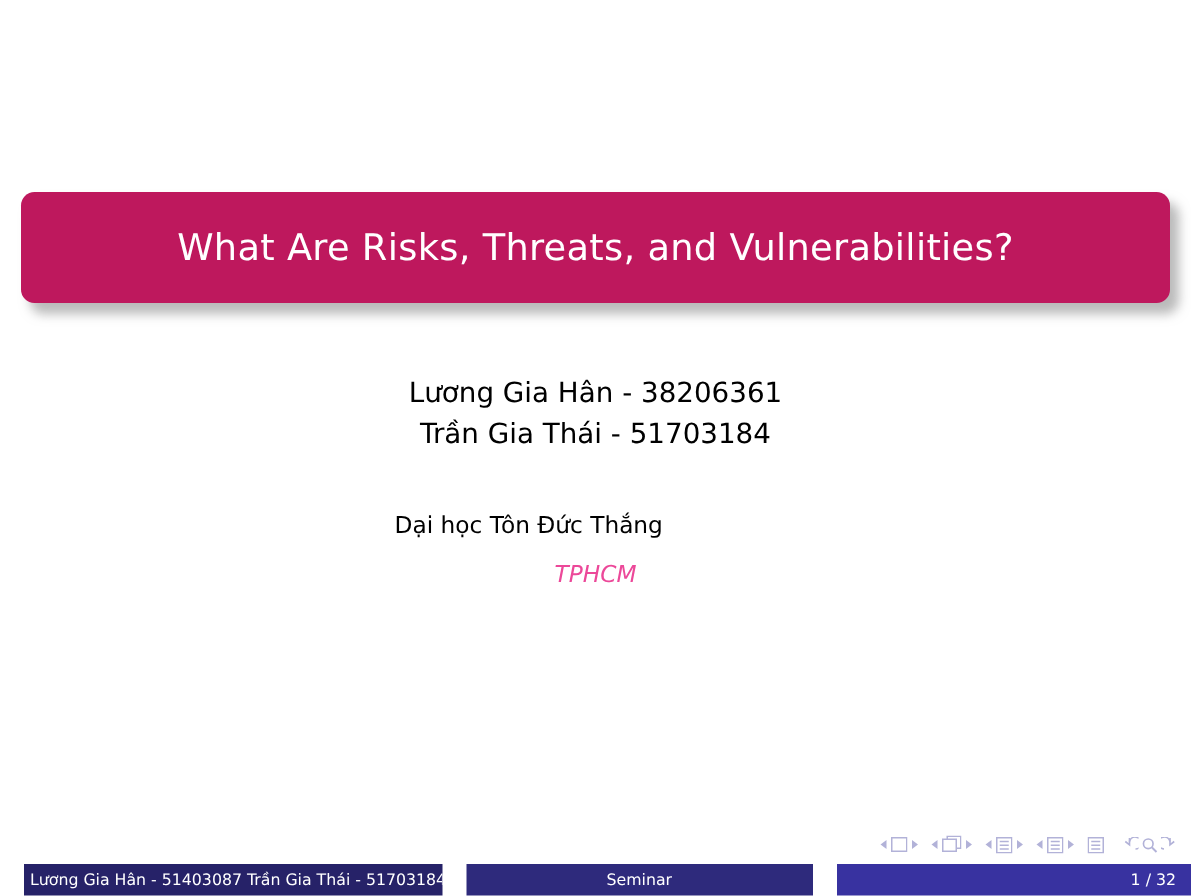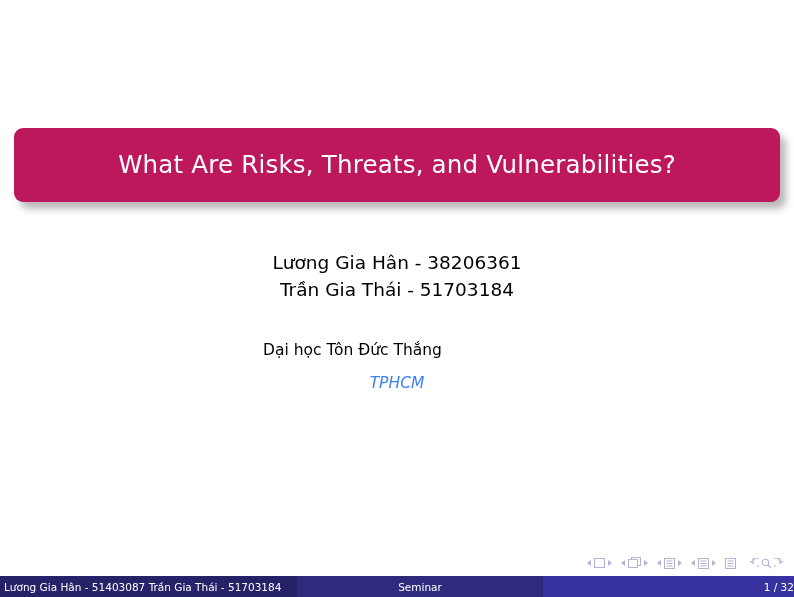--- a/index.html
+++ b/index.html
@@ -83,21 +83,21 @@
     position: absolute;
     left: 0;
     top: 372px;
     width: 794px;
     text-align: center;
   }
   .location-line {
     font-size: 15.5px;
     font-style: italic;
     line-height: 22px;
-    color: #3b82f6;
+    color: #ec4899;
     white-space: nowrap;
   }
 
   
   .navsym {
     position: absolute;
     left: 497px;
     top: 553px;
     width: 290px;
     height: 20px;
@@ -143,35 +143,37 @@
   }
   .foot-seg {
     height: 21px;
     display: flex;
     align-items: center;
     overflow: hidden;
     white-space: nowrap;
     color: #ffffff;
     font-size: 10.5px;
     box-sizing: border-box;
+    margin-left: 16px;
   }
   .foot-author {
     width: 310px;
     background: #262268;
     padding-left: 4px;
   }
   .foot-title {
     width: 258px;
     background: #2e2a7c;
     justify-content: center;
   }
   .foot-page {
     width: 262px;
     background: #3832a0;
     justify-content: flex-end;
+    padding-right: 10px;
   }
 </style>
 </head>
 <body>
 
 <div class="slide">
 
   <div class="title-block">
     <div class="title-text">What Are Risks, Threats, and Vulnerabilities?</div>
   </div>

